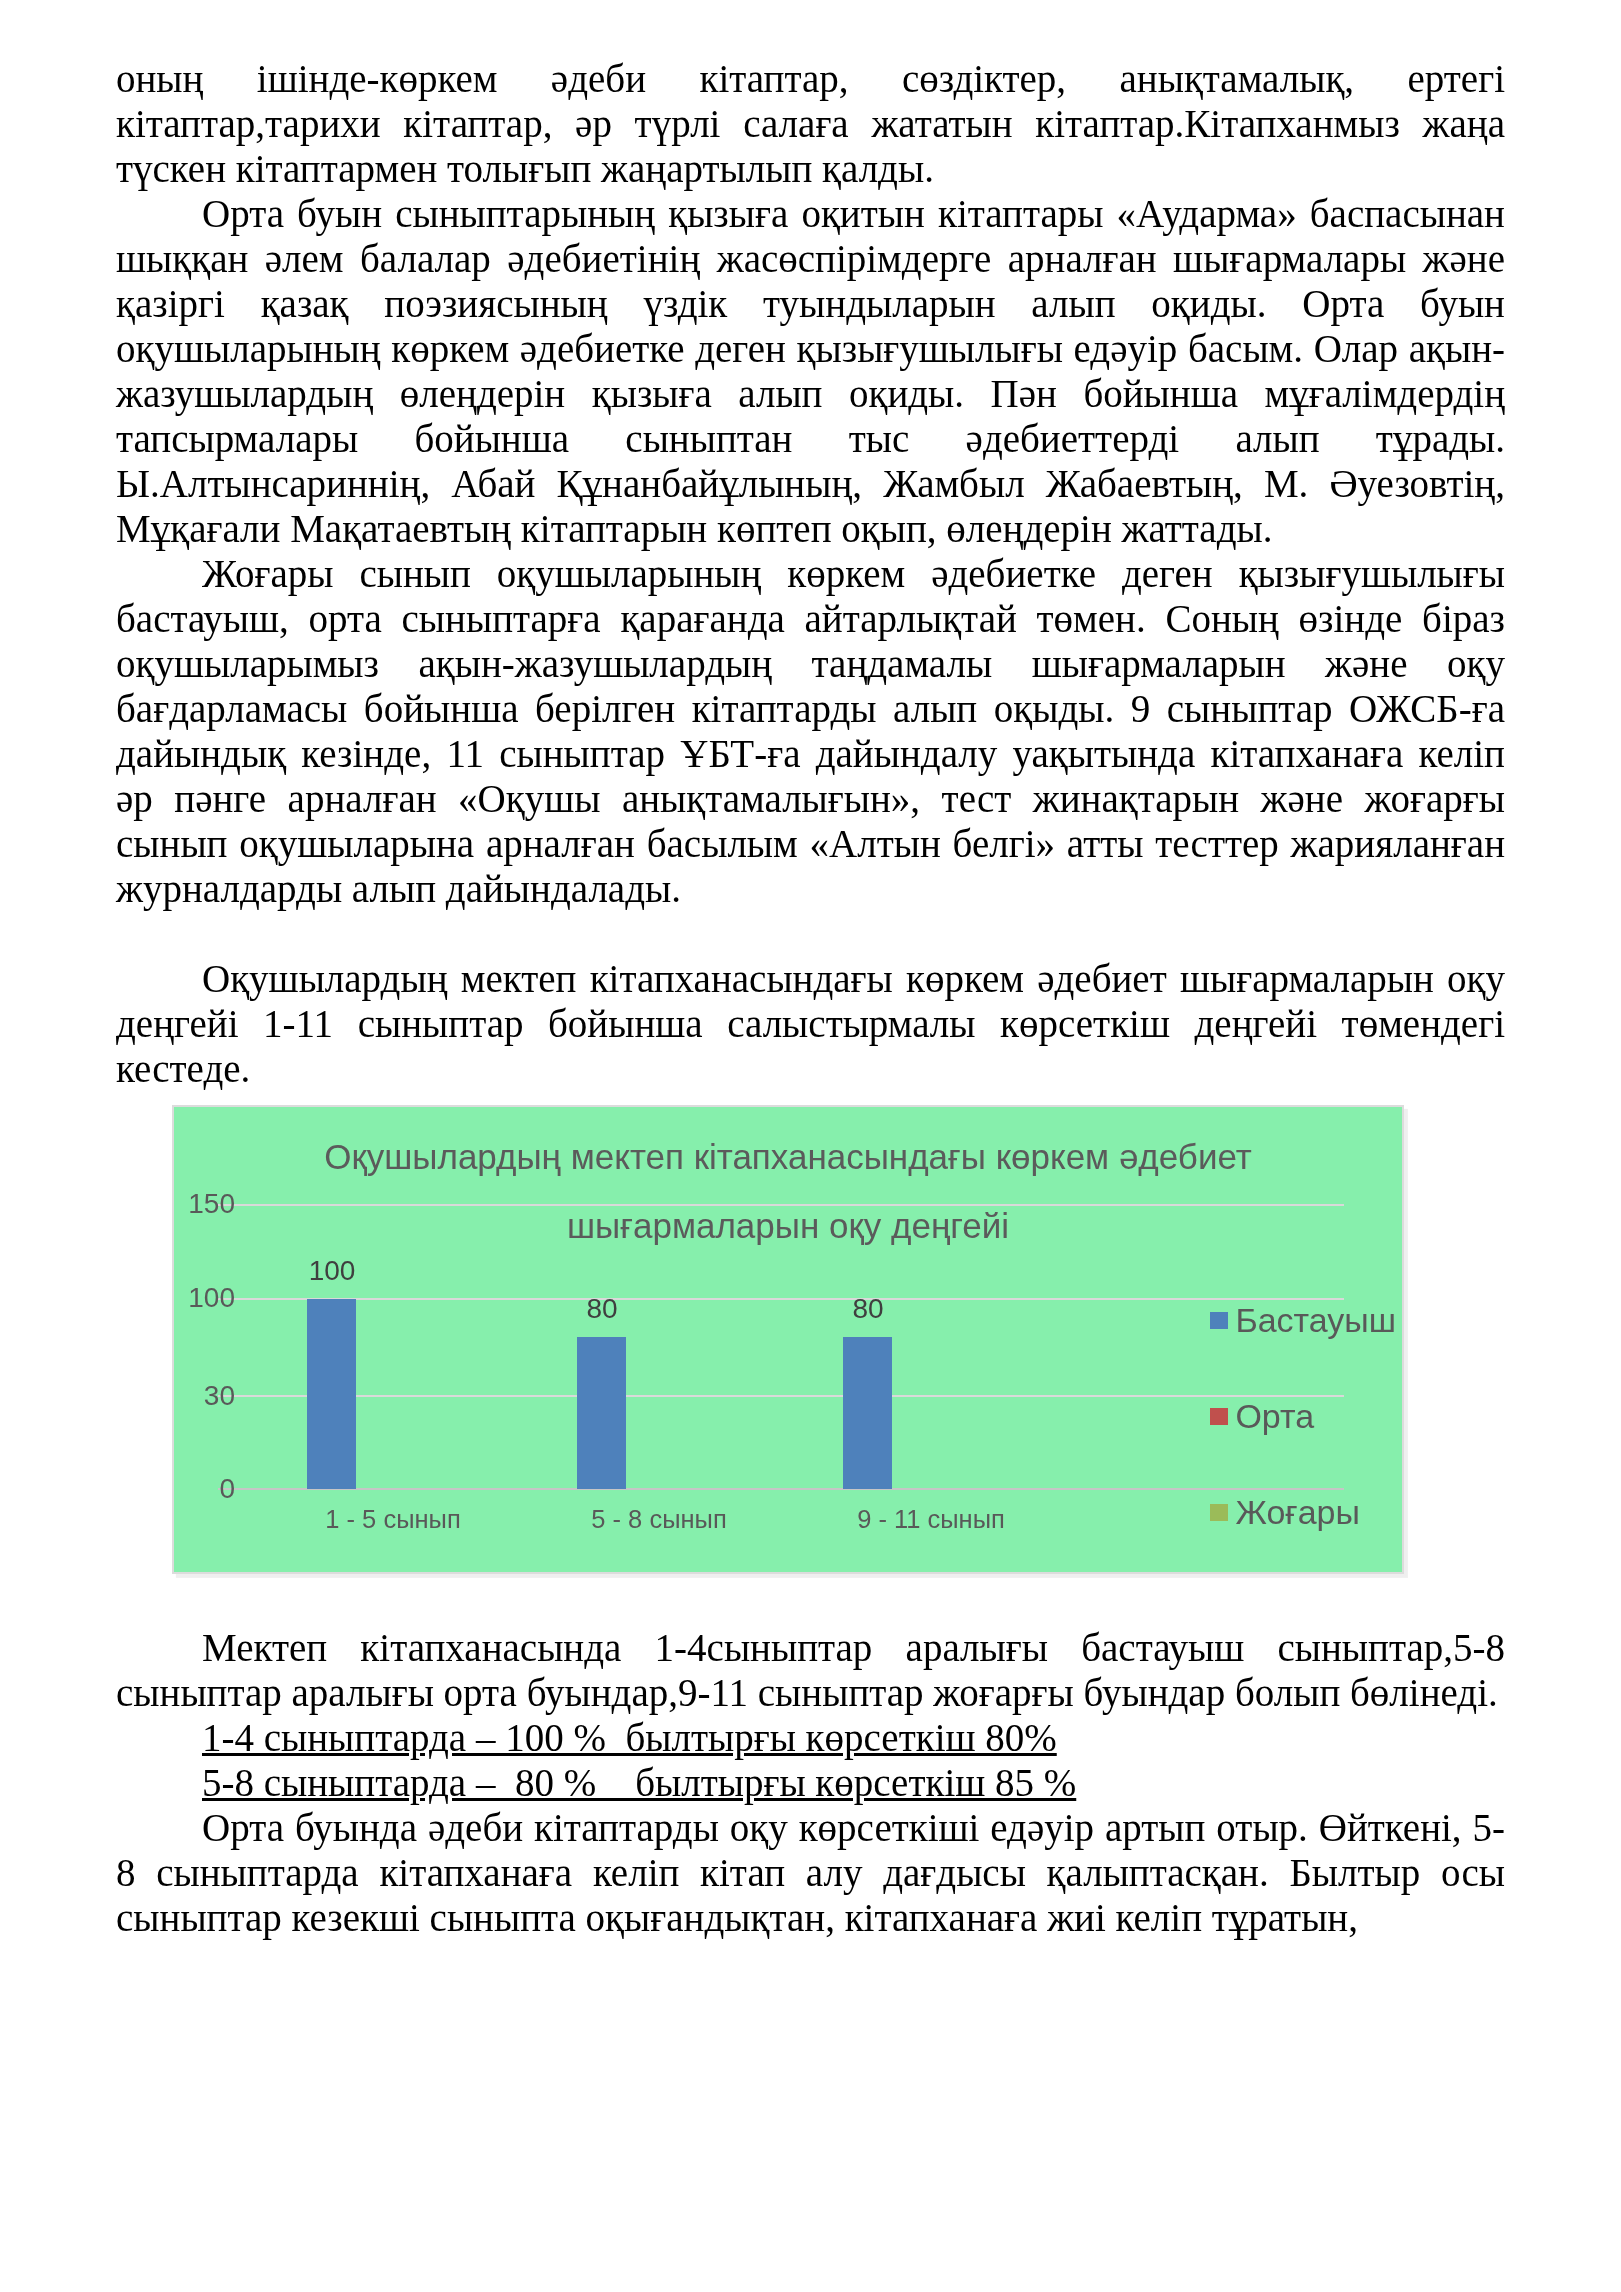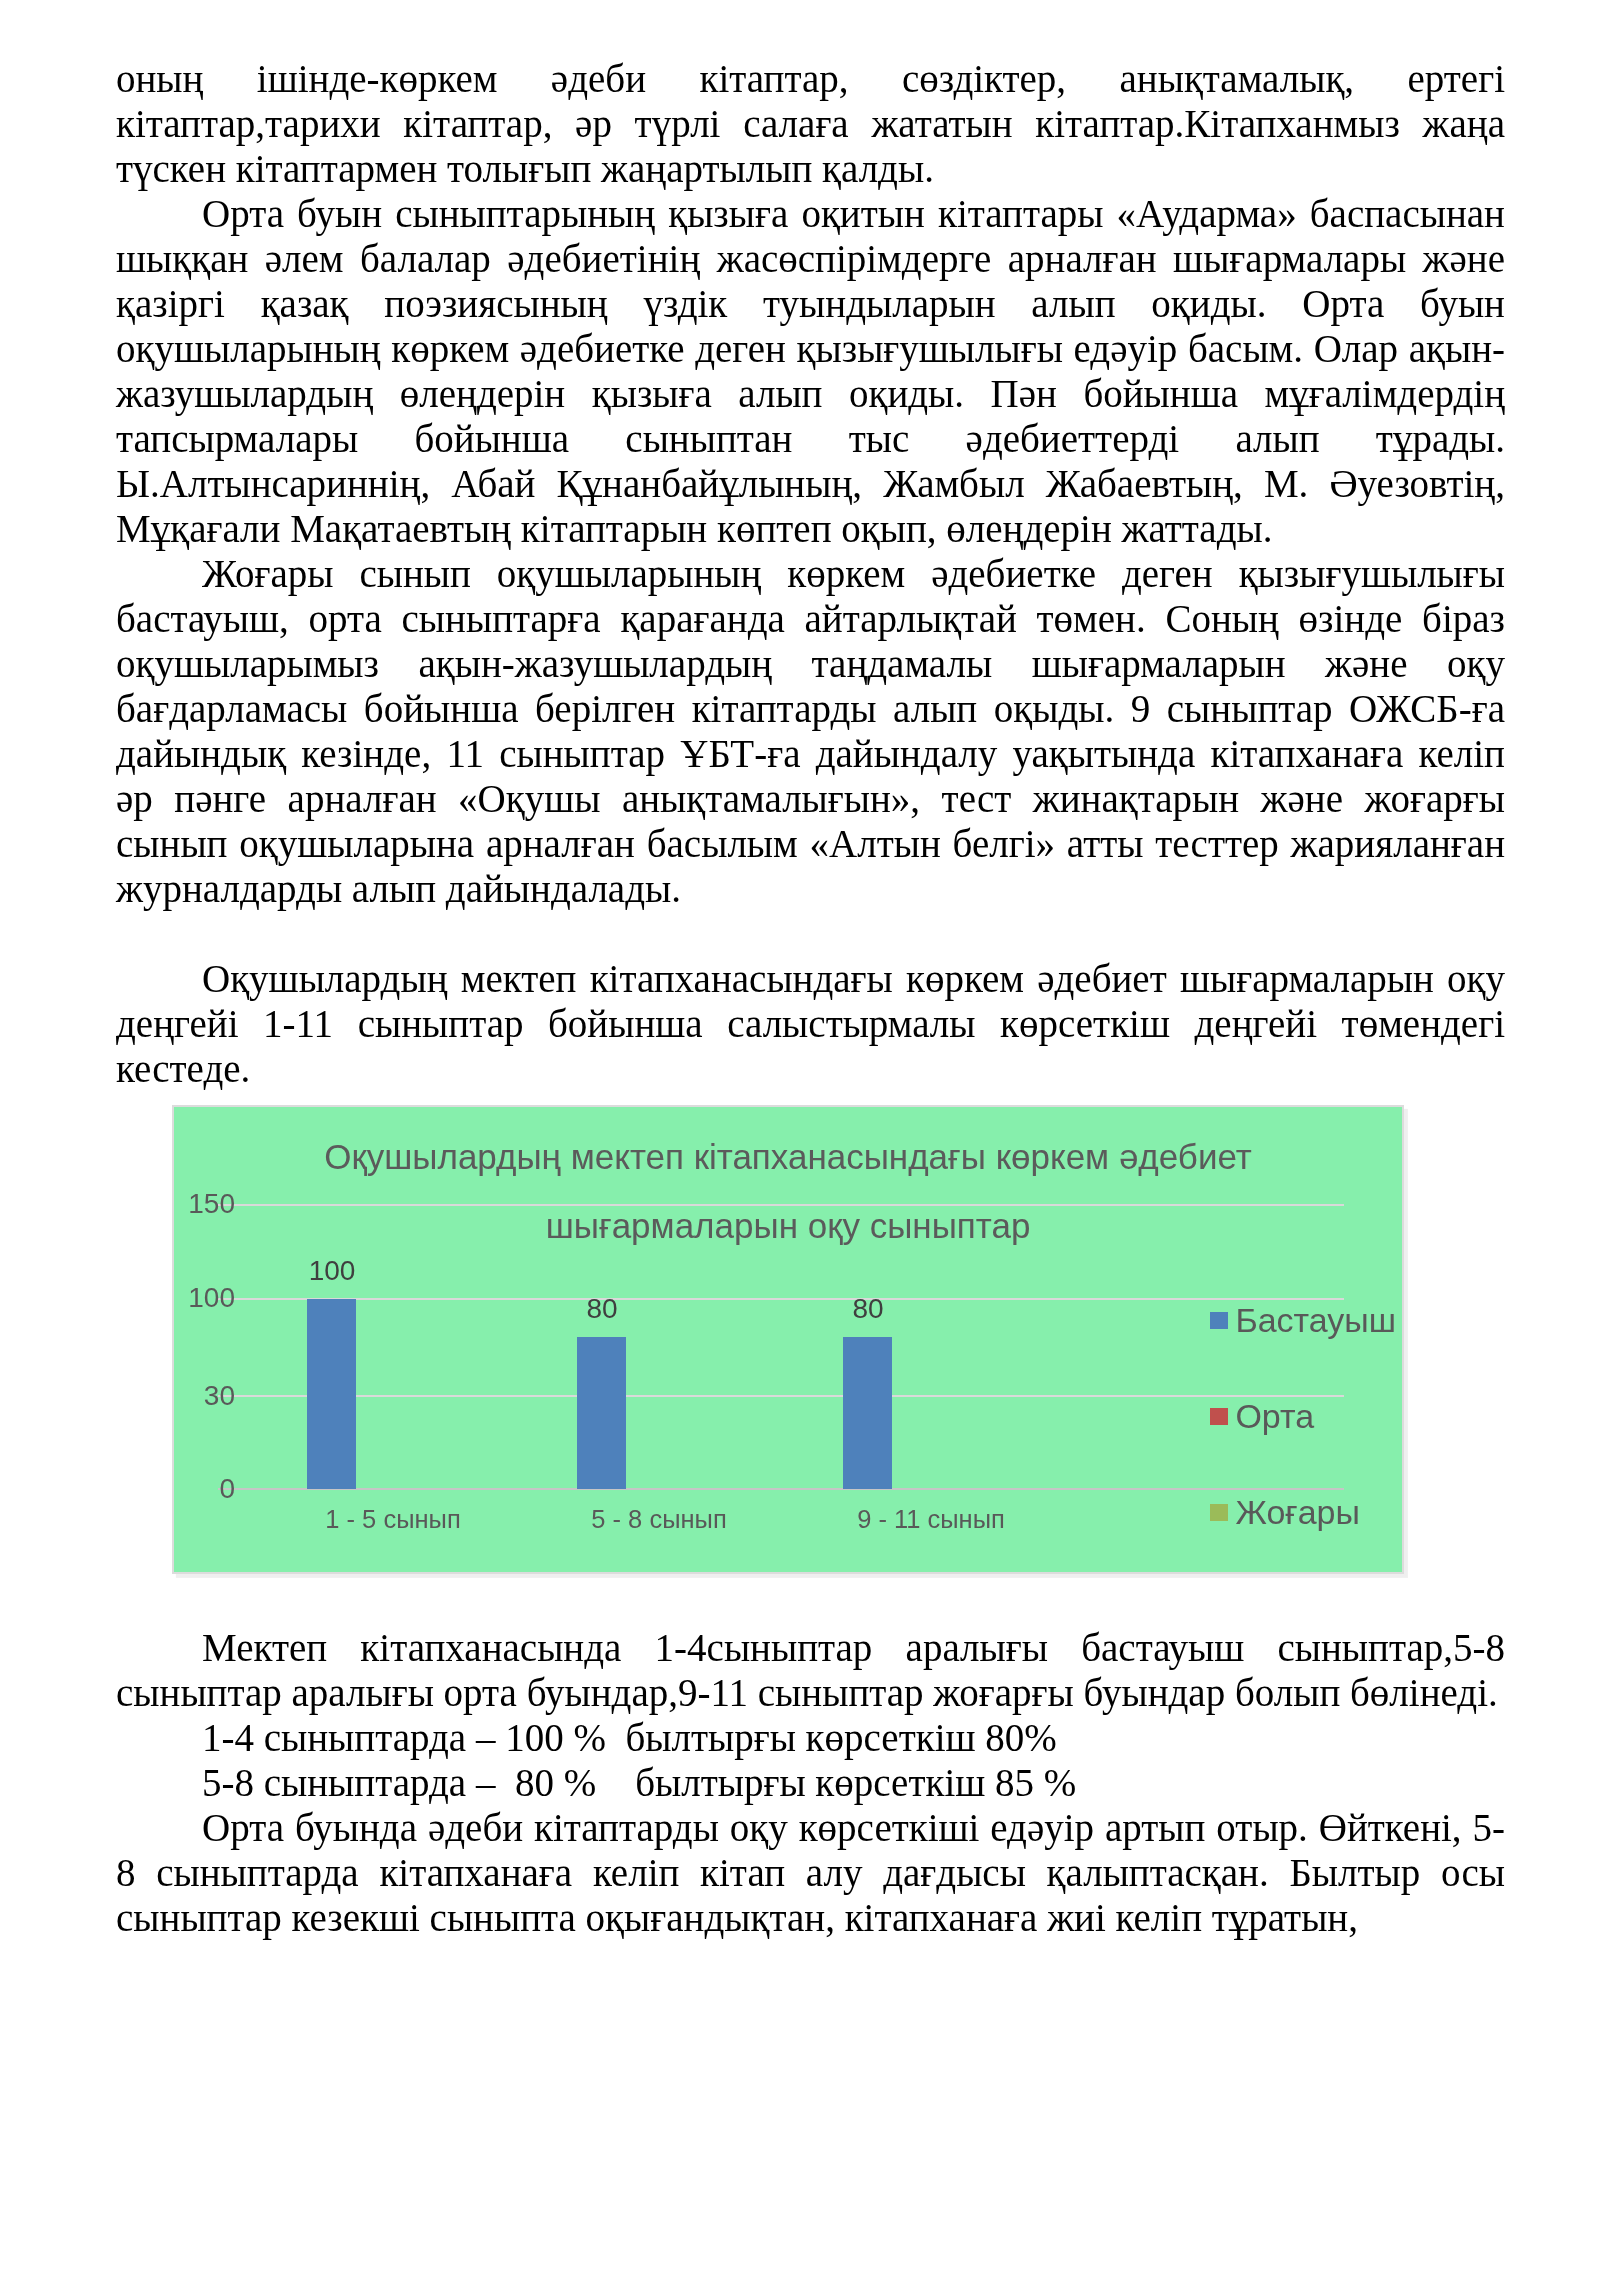--- a/index.html
+++ b/index.html
@@ -5,21 +5,21 @@
   html,body{margin:0;padding:0;background:#ffffff;}
   .page{
     width:1621px;height:2293px;box-sizing:border-box;
     padding:56px 116px 0 116px;background:#ffffff;
     font-family:"Liberation Serif","DejaVu Serif",serif;
     font-size:39px;line-height:45px;color:#000;
   }
   .para{margin:0;text-align:justify;text-indent:86px;}
   .para.noindent{text-indent:0;}
   .para.gap{margin-top:45px;}
-  .para.stat{text-align:left;white-space:pre-wrap;}
+  .para.stat{text-align:left;white-space:pre-wrap;text-decoration:underline;}
   
   .chart-wrap{
     position:relative;width:1228px;height:465px;
     margin:13.7px 0 51px 56px;border:2px solid #dcdcdc;background:#86efac;
     box-shadow:3.9px 3.9px 0 rgba(120,120,120,0.12);
     font-family:"Liberation Sans","DejaVu Sans",sans-serif;
     box-sizing:content-box;
   }
   .chart-title{
     position:absolute;left:0;right:0;top:15.7px;z-index:3;
@@ -51,21 +51,21 @@
 
   <p class="para noindent">оның ішінде-көркем әдеби кітаптар, сөздіктер, анықтамалық, ертегі кітаптар,тарихи кітаптар, әр түрлі салаға жататын кітаптар.Кітапханмыз жаңа түскен кітаптармен толығып жаңартылып қалды.</p>
   <p class="para">Орта буын сыныптарының қызыға оқитын кітаптары «Аударма» баспасынан шыққан әлем балалар әдебиетінің жасөспірімдерге арналған шығармалары және қазіргі қазақ поэзиясының үздік туындыларын алып оқиды. Орта буын оқушыларының көркем әдебиетке деген қызығушылығы едәуір басым. Олар ақын-жазушылардың өлеңдерін қызыға алып оқиды. Пән бойынша мұғалімдердің тапсырмалары бойынша сыныптан тыс әдебиеттерді алып тұрады. Ы.Алтынсариннің, Абай Құнанбайұлының, Жамбыл Жабаевтың, М. Әуезовтің, Мұқағали Мақатаевтың кітаптарын көптеп оқып, өлеңдерін жаттады.</p>
   <p class="para">Жоғары сынып оқушыларының көркем әдебиетке деген қызығушылығы бастауыш, орта сыныптарға қарағанда айтарлықтай төмен. Соның өзінде біраз оқушыларымыз ақын-жазушылардың таңдамалы шығармаларын және оқу бағдарламасы бойынша берілген кітаптарды алып оқыды. 9 сыныптар ОЖСБ-ға дайындық кезінде, 11 сыныптар ҰБТ-ға дайындалу уақытында кітапханаға келіп әр пәнге арналған «Оқушы анықтамалығын», тест жинақтарын және жоғарғы сынып оқушыларына арналған басылым «Алтын белгі» атты тесттер жарияланған журналдарды алып дайындалады.</p>
   <p class="para gap">Оқушылардың  мектеп кітапханасындағы көркем әдебиет шығармаларын оқу деңгейі  1-11 сыныптар бойынша салыстырмалы көрсеткіш деңгейі төмендегі кестеде.</p>
 
   <div class="chart-wrap">
 
     <div class="chart-title">
       <div>Оқушылардың мектеп кітапханасындағы көркем әдебиет</div>
-      <div>шығармаларын оқу сыныптар</div>
+      <div>шығармаларын оқу деңгейі</div>
     </div>
 
     <div class="gridline" style="top:97px"></div>
     <div class="gridline" style="top:191px"></div>
     <div class="gridline" style="top:288px"></div>
     <div class="gridline axis" style="top:381px"></div>
 
     <div class="ytick" style="top:80px">150</div>
     <div class="ytick" style="top:174px">100</div>
     <div class="ytick" style="top:272px">30</div>

